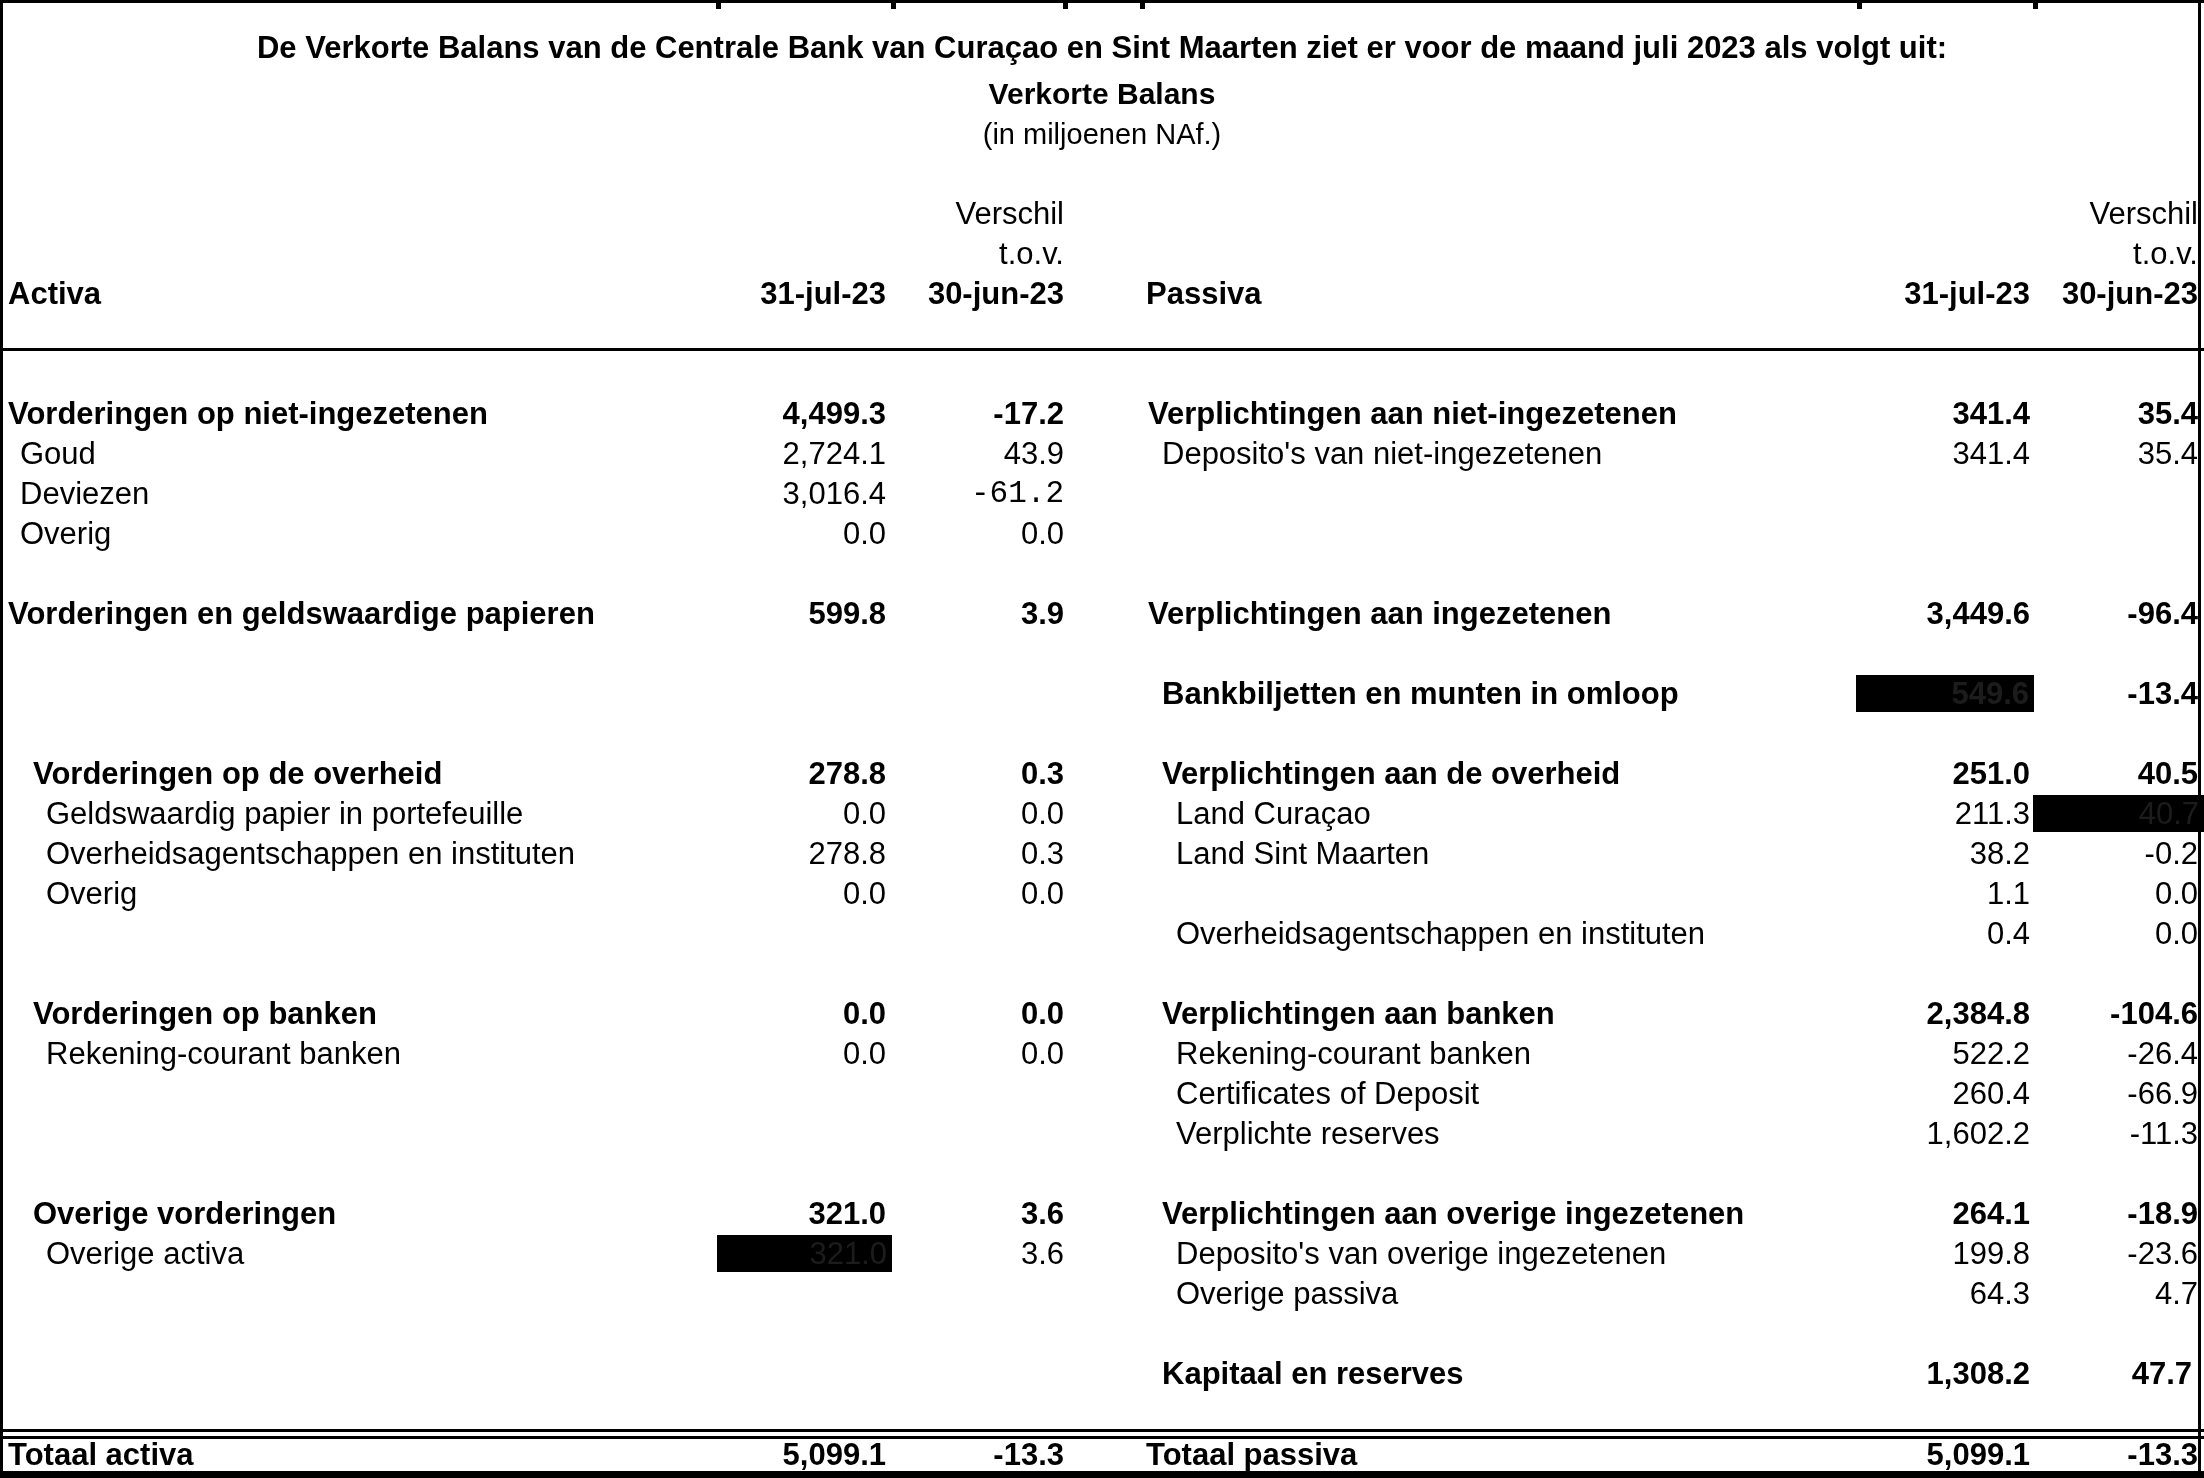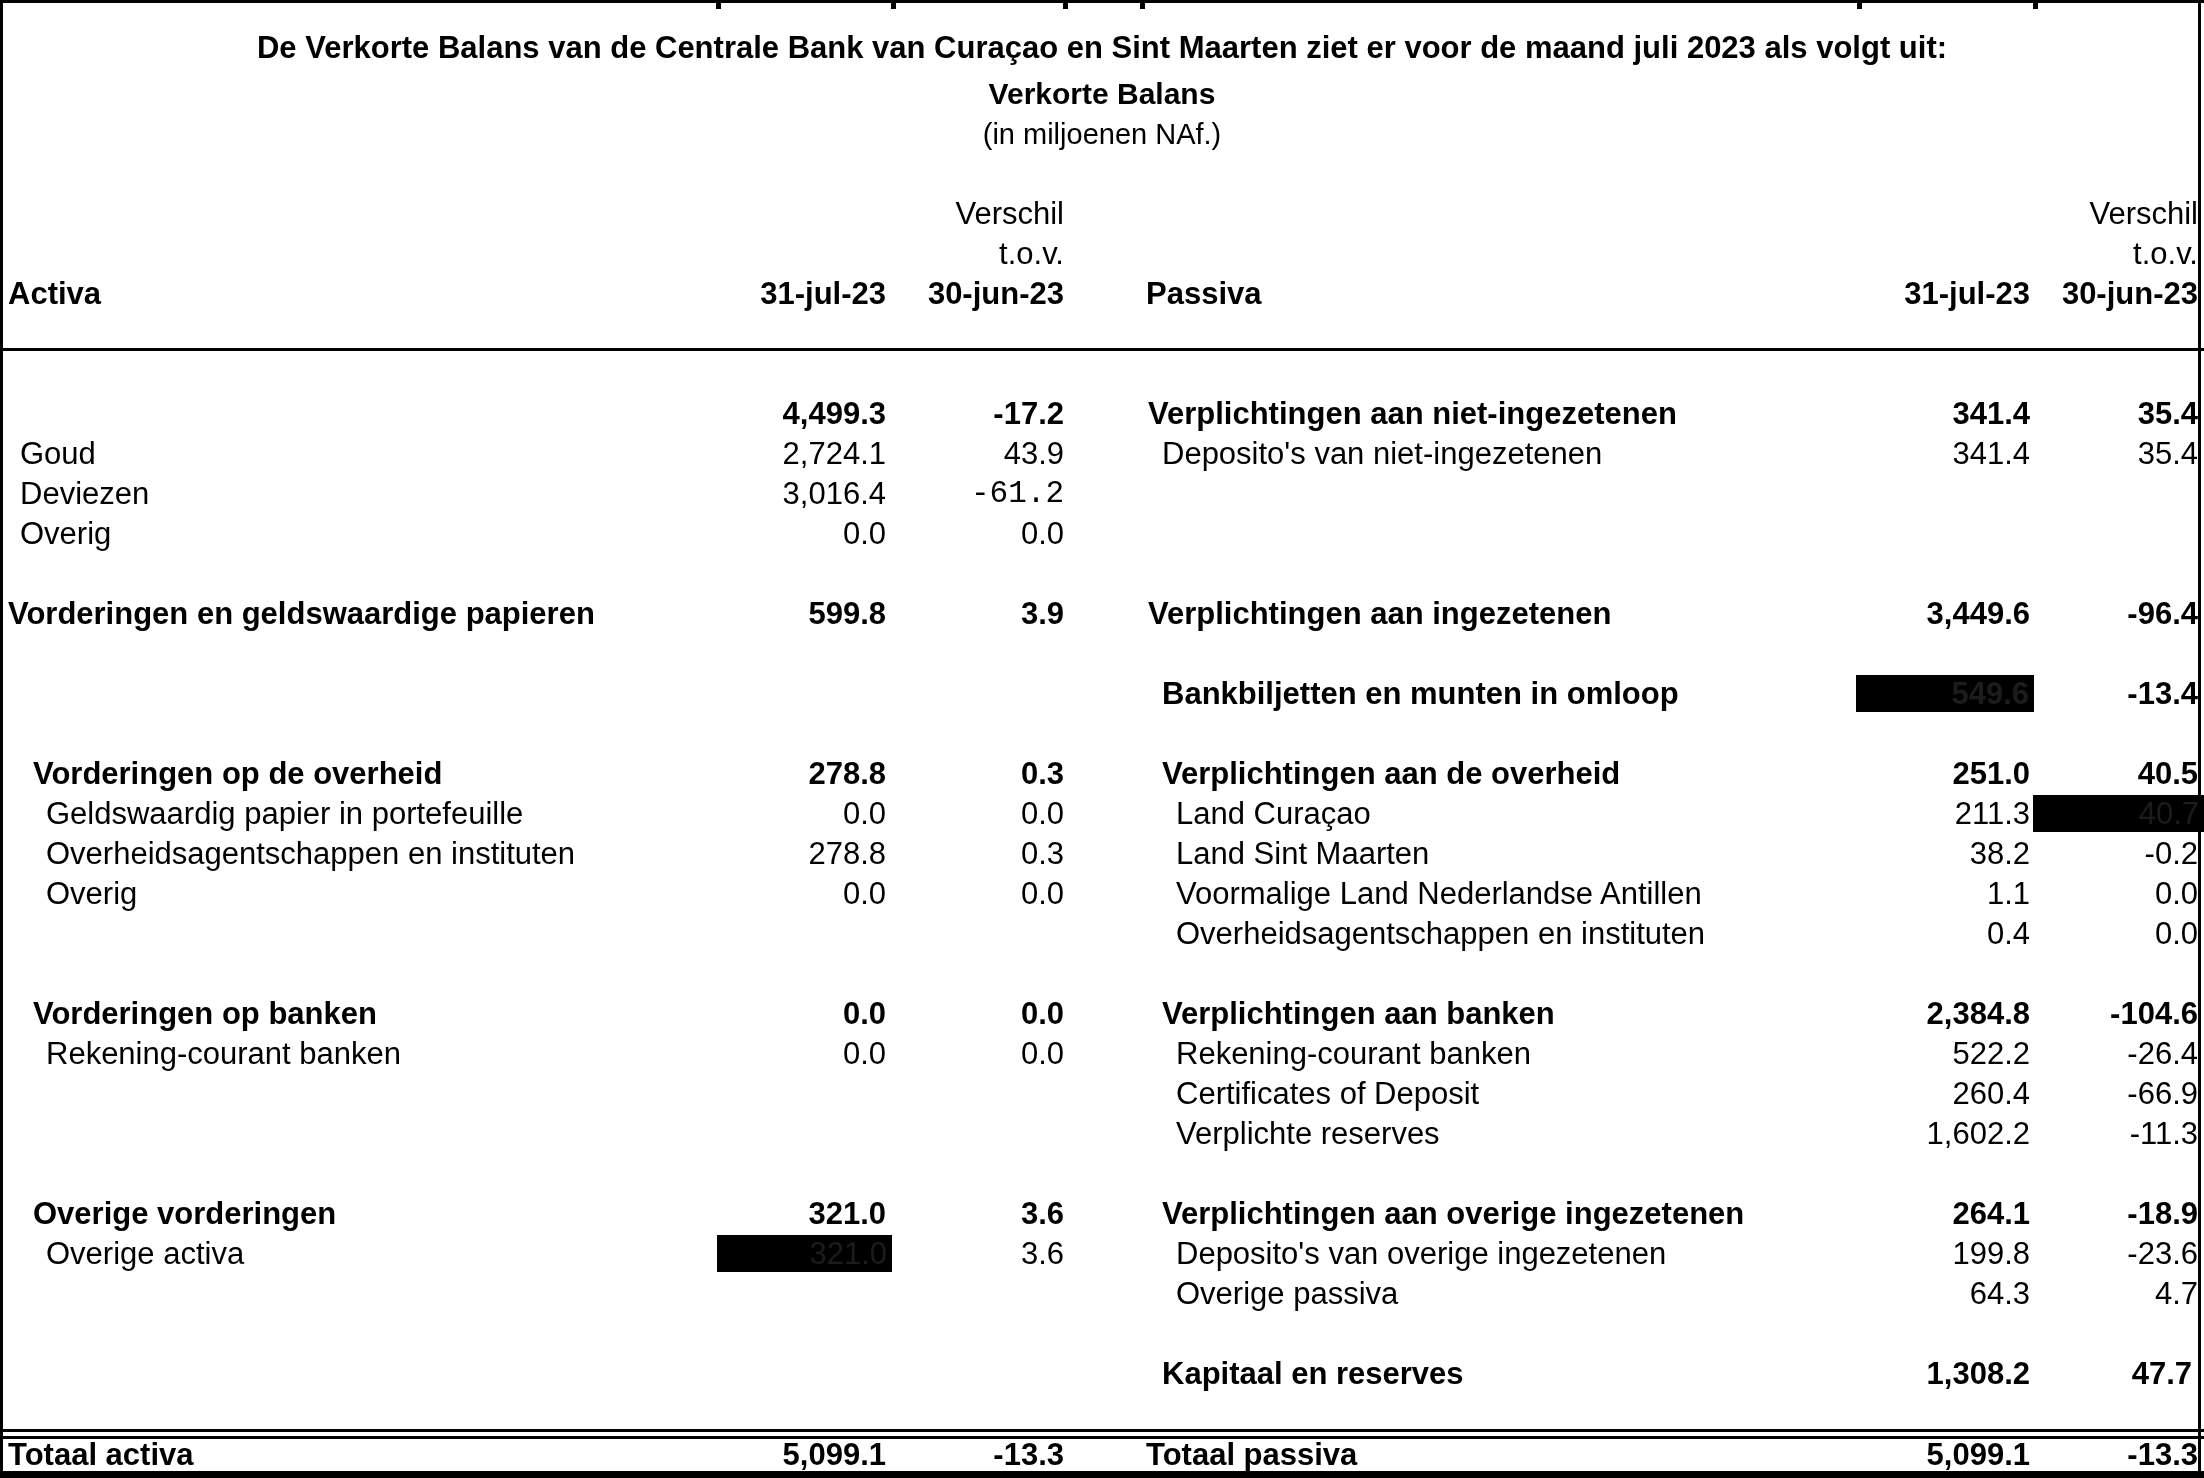--- a/index.html
+++ b/index.html
@@ -78,20 +78,21 @@
   <div class="hdr hrow1 col-r-v2">Verschil</div>
   <div class="hdr hrow2 col-r-v2">t.o.v.</div>
   <div class="hdr hrow3 bold" style="left:1146px">Passiva</div>
   <div class="hdr hrow3 bold col-r-v1">31-jul-23</div>
   <div class="hdr hrow3 bold col-r-v2">30-jun-23</div>
 
   <div class="rule" style="top:348px"></div>
 
   <div id="activa-rows" class="rows left-rows">
       <div class="row">
+        <span class="lbl bold" style="left: 8px;">Vorderingen op niet-ingezetenen</span>
         <span class="val bold" style="right: 216px;">4,499.3</span>
         <span class="val bold" style="right: 38px;">-17.2</span>
       </div>
       <div class="row">
         <span class="lbl" style="left: 20px;">Goud</span>
         <span class="val" style="right: 216px;">2,724.1</span>
         <span class="val" style="right: 38px;">43.9</span>
       </div>
       <div class="row">
         <span class="lbl" style="left: 20px;">Deviezen</span>
@@ -202,21 +203,20 @@
         <span class="redact" style="right: 0px; width: 171px;">
           <span class="faint">40.7</span>
         </span>
       </div>
       <div class="row">
         <span class="lbl" style="left: 74px;">Land Sint Maarten</span>
         <span class="val" style="right: 174px;">38.2</span>
         <span class="val" style="right: 6px;">-0.2</span>
       </div>
       <div class="row">
-        <span class="lbl" style="left: 74px;">Voormalige Land Nederlandse Antillen</span>
         <span class="val" style="right: 174px;">1.1</span>
         <span class="val" style="right: 6px;">0.0</span>
       </div>
       <div class="row">
         <span class="lbl" style="left: 74px;">Overheidsagentschappen en instituten</span>
         <span class="val" style="right: 174px;">0.4</span>
         <span class="val" style="right: 6px;">0.0</span>
       </div>
       <div class="row"></div>
       <div class="row">

